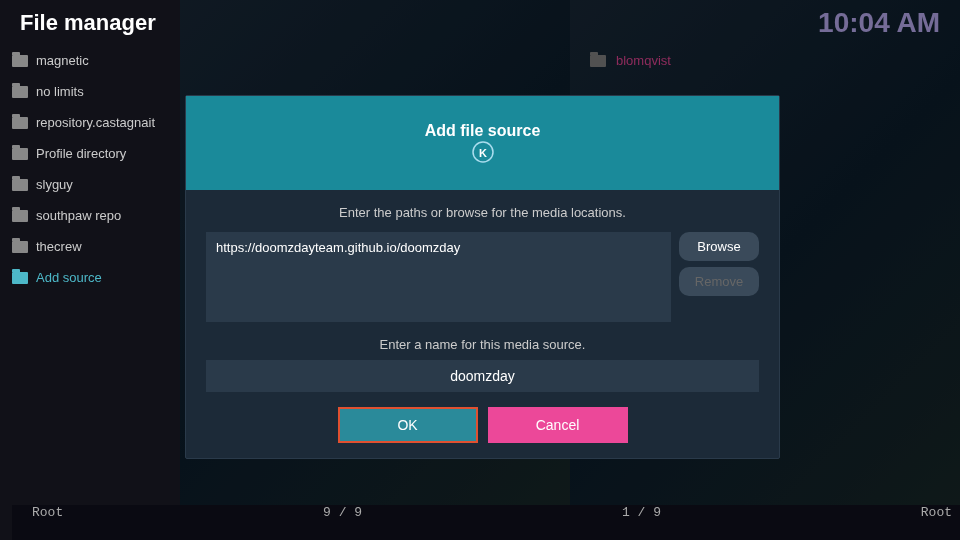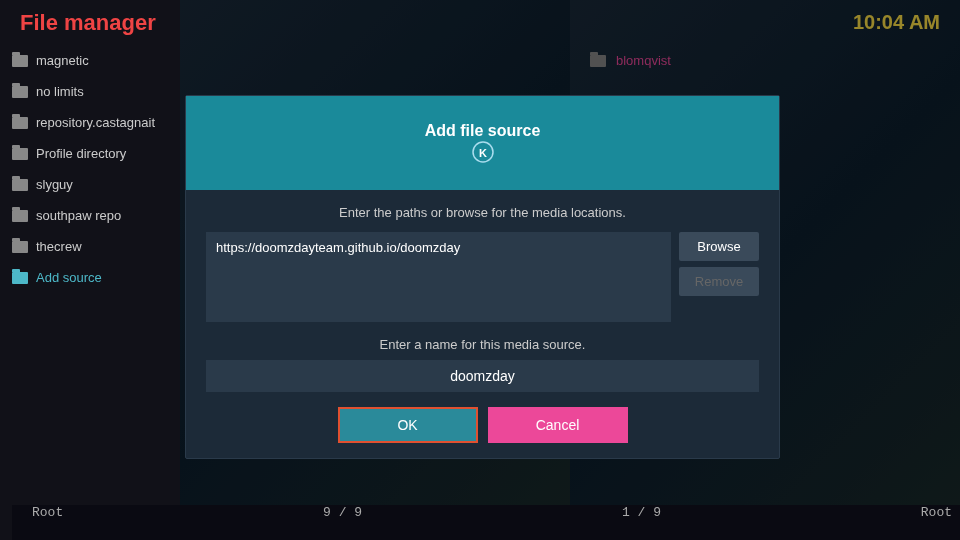--- a/index.html
+++ b/index.html
@@ -43,26 +43,26 @@
       height: 45px;
       display: flex;
       align-items: center;
       justify-content: space-between;
       padding: 0 20px;
       z-index: 10;
     }
     .header-title {
       font-size: 22px;
       font-weight: bold;
-      color: #ef4444;
+      color: #ffffff;
     }
     .header-time {
-      font-size: 20px;
+      font-size: 28px;
       font-weight: bold;
-      color: #fde047;
+      color: #c4b5fd;
     }
 
     
     .sidebar {
       position: absolute;
       left: 0; top: 45px;
       width: 180px;
       height: 455px;
       background-color: #111118;
     }
@@ -223,21 +223,21 @@
       width: 80px;
     }
     .url-btn {
       background-color: #3a4a5a;
       color: #ffffff;
       border: none;
       padding: 7px 10px;
       font-size: 13px;
       cursor: pointer;
       text-align: center;
-      border-radius: 2px;
+      border-radius: 10px;
     }
     .url-btn.disabled {
       color: #666;
       cursor: default;
     }
 
     
     .name-section {
       text-align: center;
       margin-bottom: 15px;

